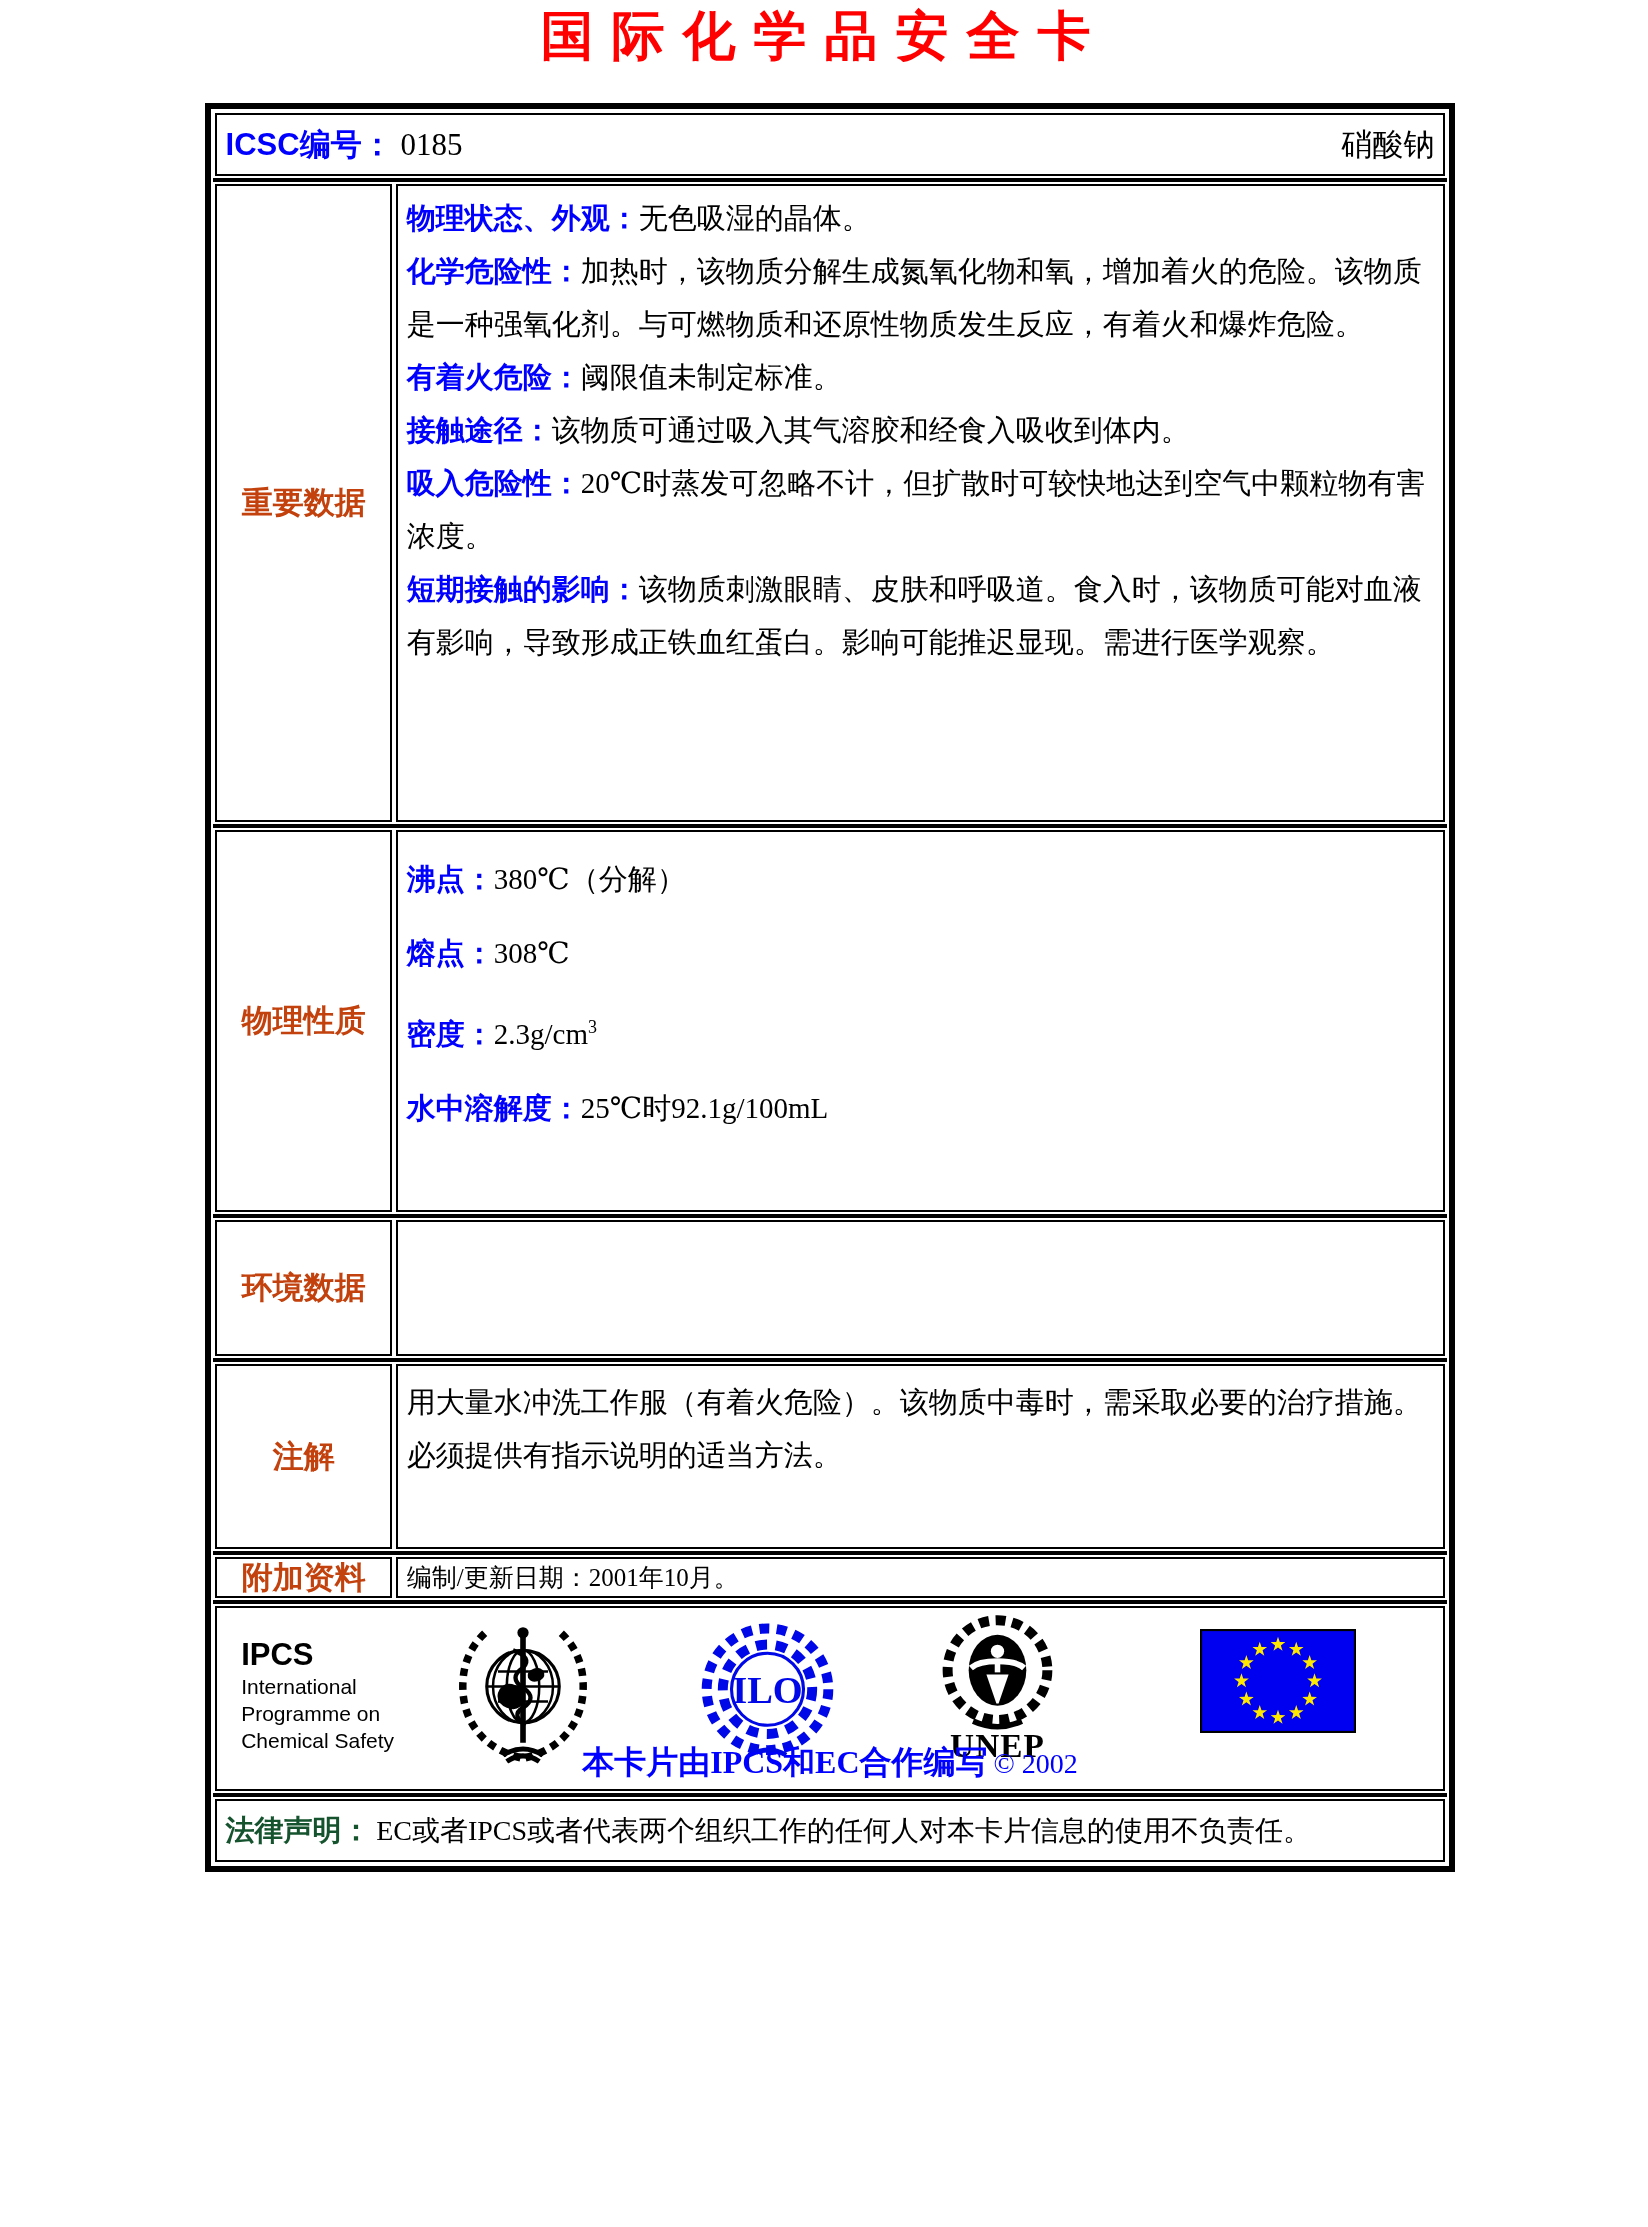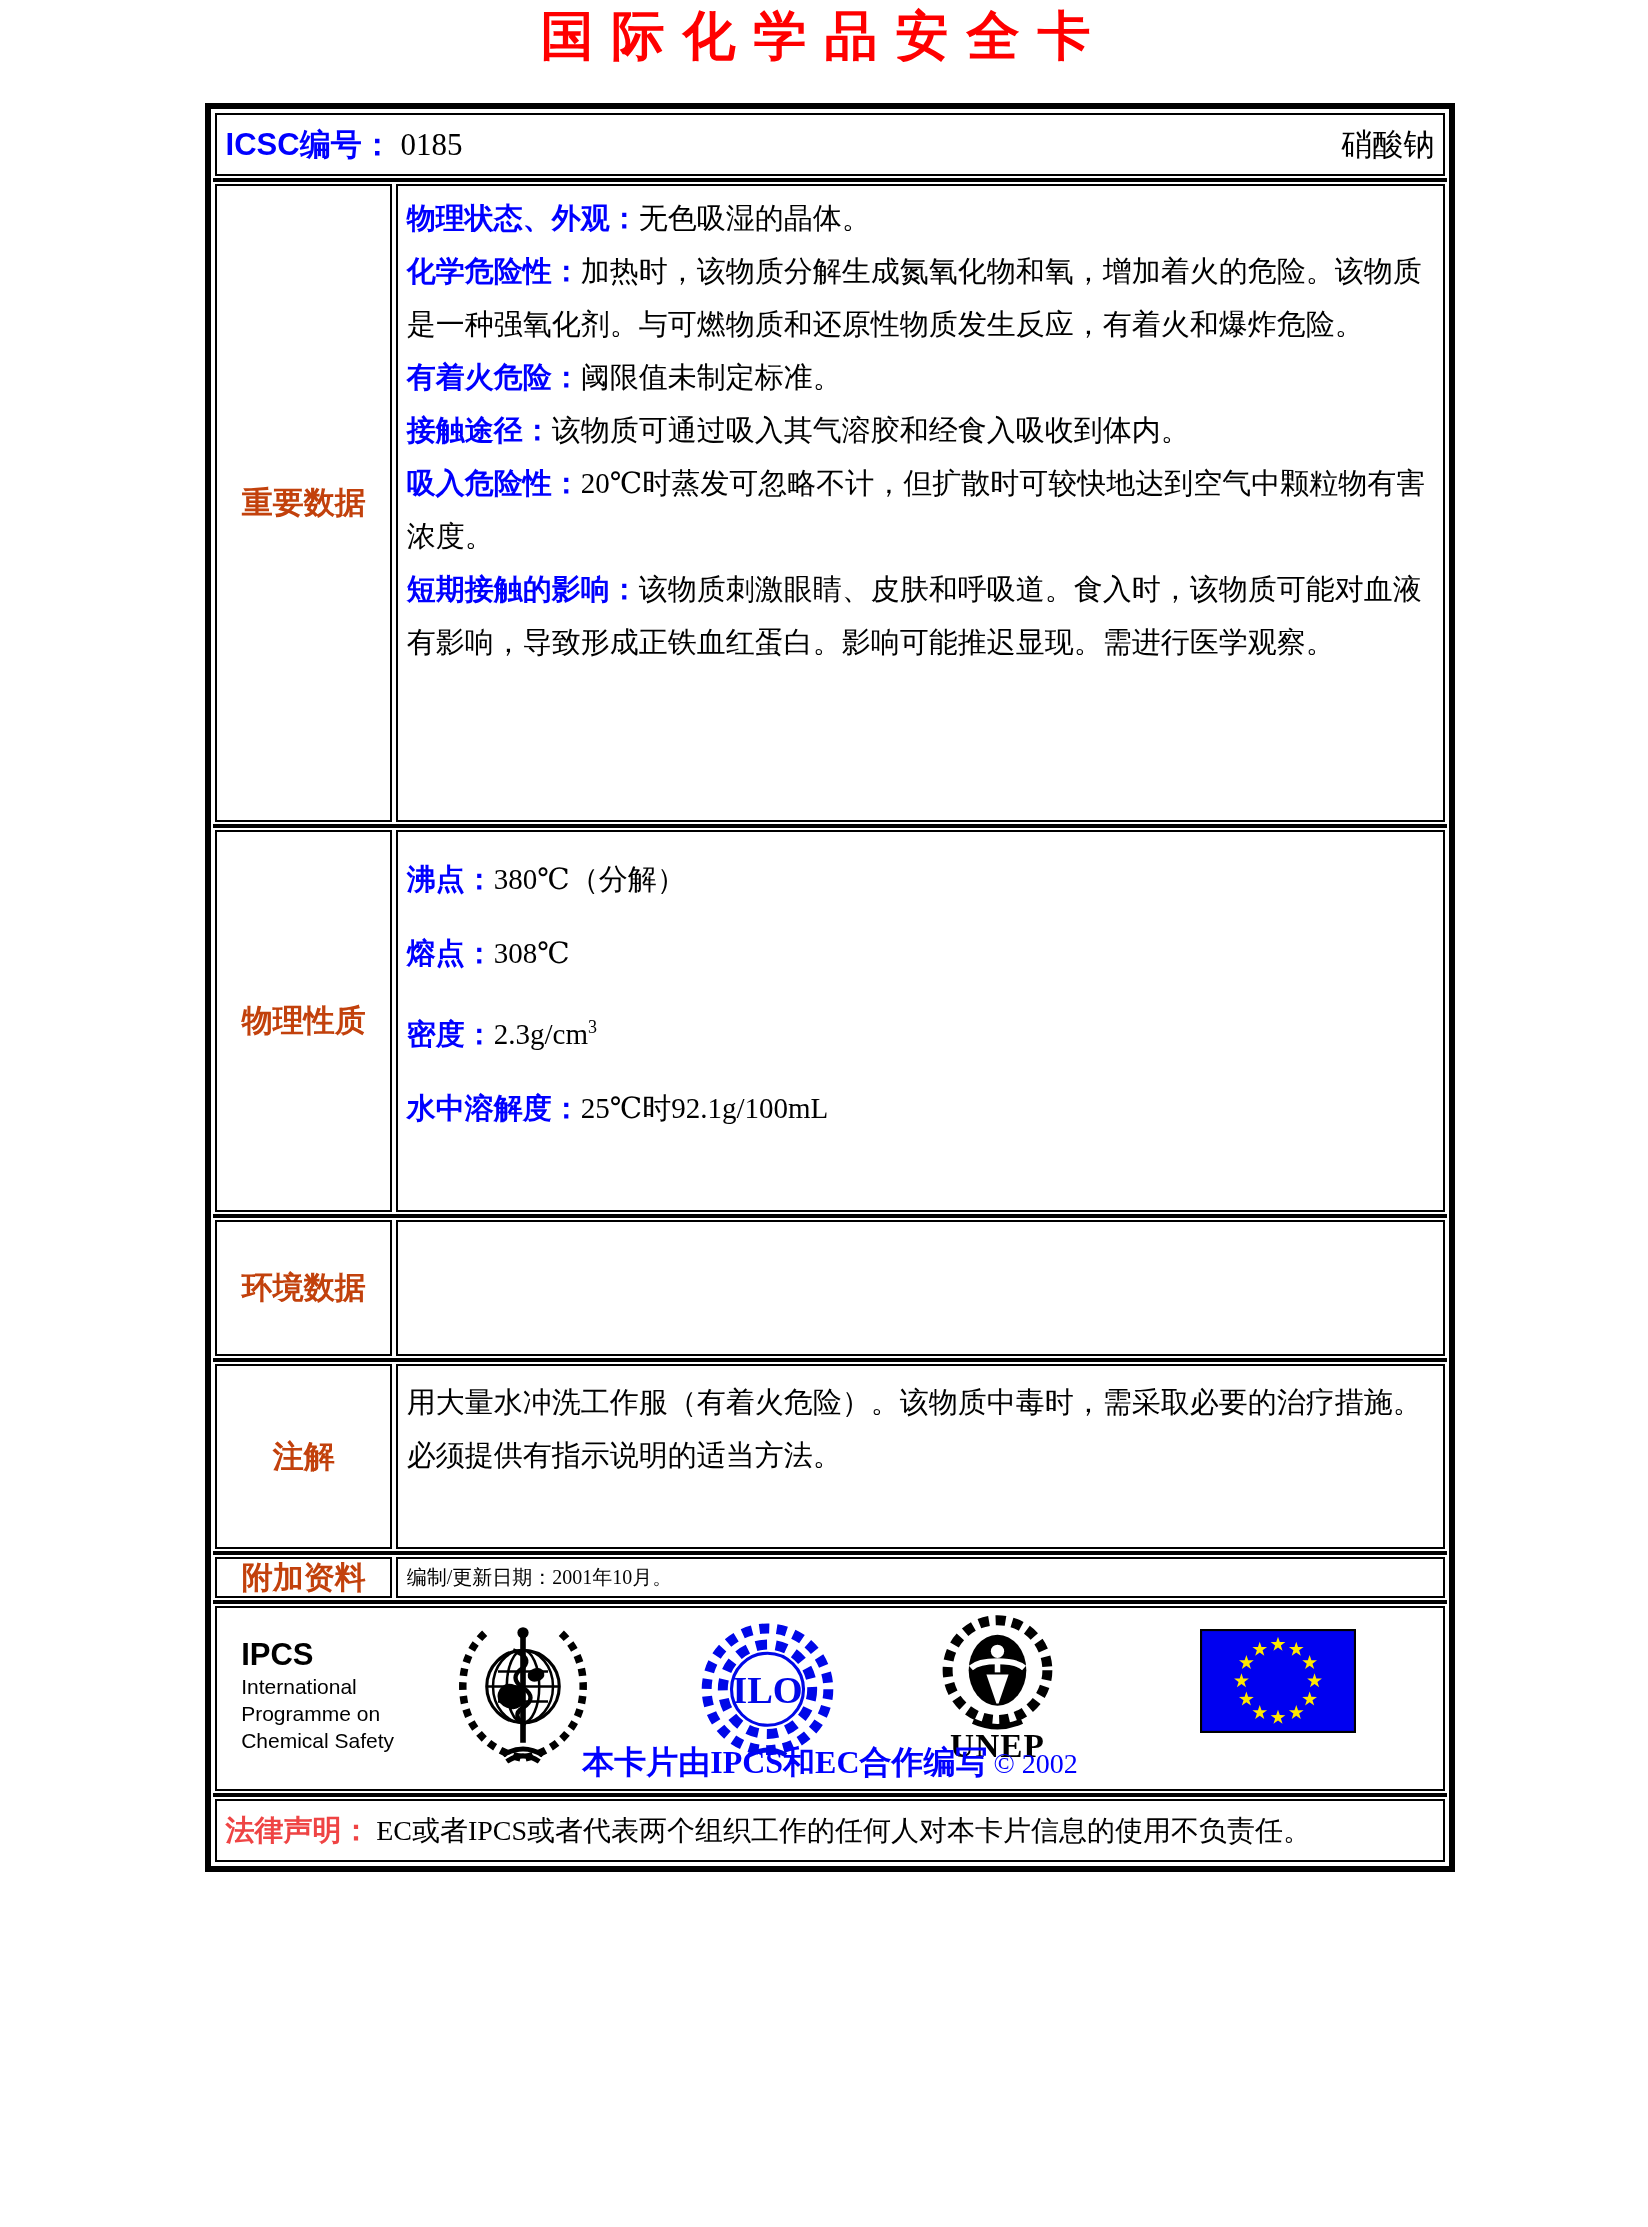--- a/index.html
+++ b/index.html
@@ -57,28 +57,28 @@
     color: #0000FF; font-weight: bold;
     font-family: "Liberation Sans", "DejaVu Sans", sans-serif;
   }
   .para-box { padding: 5.6px 11.2px 0 8.4px; font-size: 29px; line-height: 53px; }
   .para-box p { margin: 0; }
   .phys-box { padding: 9.8px 11.2px 0 8.4px; font-size: 29px; line-height: 74px; }
   .phys-box p { margin: 0; white-space: nowrap; }
   .phys-box sup { font-size: 18px; }
   .single-line-cell {
     flex: 1; display: flex; align-items: center;
-    padding: 0 8.4px; font-size: 20px;
+    padding: 0 8.4px; font-size: 25px;
   }
   .legal-cell {
     flex: 1; display: flex; align-items: center;
     padding: 0 8.4px; font-size: 28px;
   }
   .legal-label {
-    color: #ef4444; font-weight: bold;
+    color: #14532d; font-weight: bold;
     font-family: "Liberation Sans", "DejaVu Sans", sans-serif;
     font-size: 29px; margin-right: 5.6px; white-space: nowrap;
   }
   .logos-cell { flex: 1; position: relative; }
   .ipcs-block { position: absolute; left: 24px; top: 29px;
     font-family: "Liberation Sans", "DejaVu Sans", sans-serif; }
   .ipcs-title { font-weight: bold; font-size: 31px; line-height: 36px; }
   .ipcs-sub { font-size: 21px; line-height: 27px; }
   .logo { position: absolute; }
   .logo-who  { left: 231px; top: 7px; }

